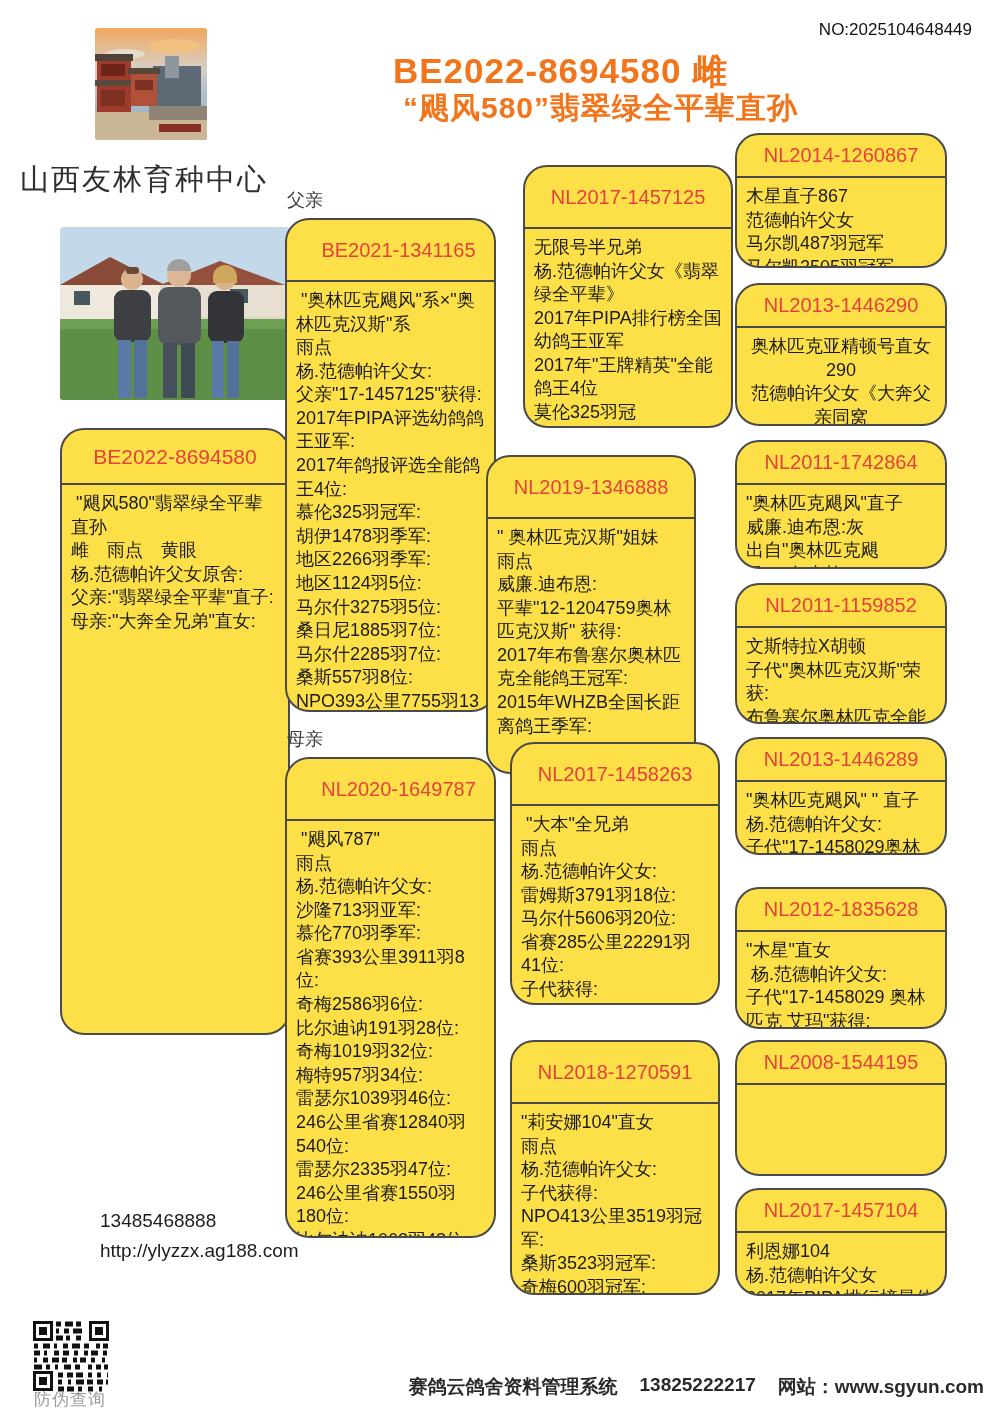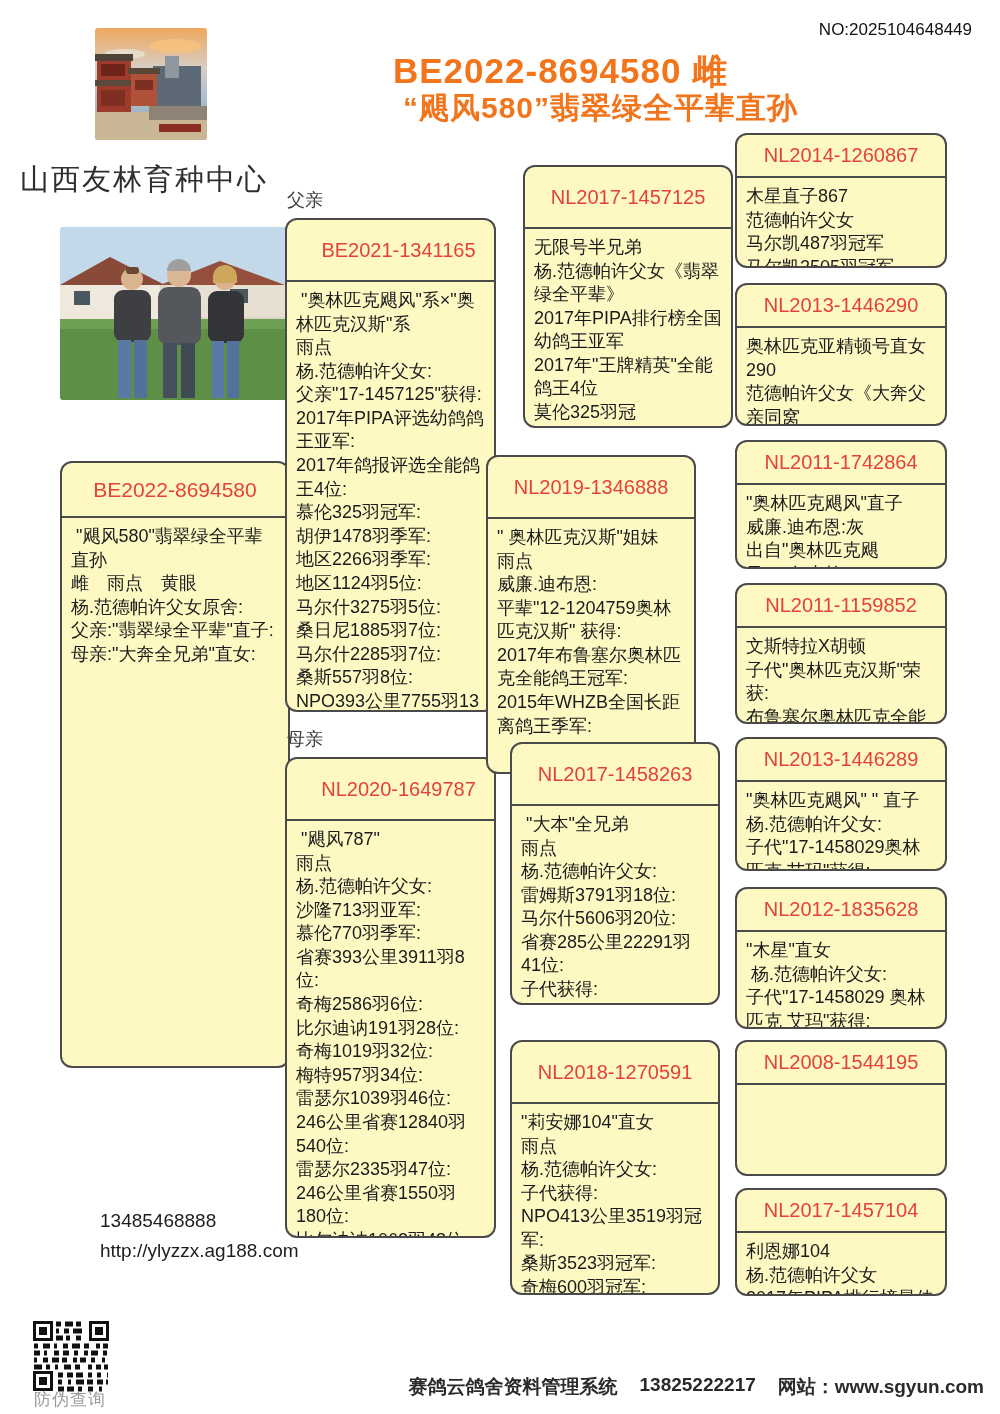--- a/index.html
+++ b/index.html
@@ -6,21 +6,21 @@
   .canvas{
     position:relative;width:1000px;height:1414px;background:#ffffff;
     font-family:"Liberation Sans","DejaVu Sans",sans-serif;color:#1e1e1e;overflow:hidden;
   }
   .no-number{position:absolute;top:20px;right:28px;font-size:17px;color:#111;}
   .title1{position:absolute;left:393px;top:48px;font-size:35px;font-weight:bold;color:#f2751c;letter-spacing:1px;}
   .title2{position:absolute;left:403px;top:88px;font-size:30px;font-weight:bold;color:#f2751c;letter-spacing:1px;}
   .center-name{position:absolute;left:20px;top:160px;font-size:29px;color:#2f2f2f;letter-spacing:2px;}
   .photo{position:absolute;border-radius:3px;overflow:hidden;}
   .gen-label{position:absolute;font-size:18px;color:#3c3c3c;}
-  .pbox{position:absolute;background:#fef9c3;border:2px solid #4a4a4a;border-radius:12px;overflow:hidden;box-sizing:border-box;}
+  .pbox{position:absolute;background:#fde047;border:2px solid #4a4a4a;border-radius:24px;overflow:hidden;box-sizing:border-box;}
   .pbox-head{display:flex;align-items:center;justify-content:center;border-bottom:2px solid #4a4a4a;
     color:#e5413c;font-size:20px;box-sizing:border-box;}
   .head-subject{height:55px;font-size:21px;}
   .head-parent{height:62px;padding-left:16px;}
   .head-g2{height:62px;}
   .head-g3{height:43px;}
   .pbox-body{padding:7px 9px;font-size:18px;line-height:1.31;white-space:pre-wrap;color:#1b1b1b;}
   .contact-phone{position:absolute;left:100px;top:1210px;font-size:19px;color:#1d1d1d;}
   .contact-url{position:absolute;left:100px;top:1240px;font-size:19px;color:#1d1d1d;}
   .qr{position:absolute;left:32px;top:1320px;width:78px;height:72px;}
@@ -97,21 +97,21 @@
       <g>
         <circle cx="165" cy="52" r="11" fill="#dab28c"></circle>
           <path d="M153,50 a12,12 0 0,1 24,0 l0,6 -24,0 z" fill="#cfa75c"></path>
         <rect x="148" y="64" width="36" height="52" rx="9" fill="#323438"></rect>
         <rect x="152" y="114" width="12" height="57" fill="#5b79a6"></rect>
           <rect x="167" y="114" width="12" height="57" fill="#54719c"></rect>
       </g>
     </svg>
   </div>
 
-  <div class="pbox" style="left:60px;top:428px;width:230px;height:607px;margin-top:33px;">
+  <div class="pbox" style="left:60px;top:428px;width:230px;height:607px;">
     <div class="pbox-head head-subject">BE2022-8694580</div>
     <div class="pbox-body"> "飓风580"翡翠绿全平辈直孙
 雌　雨点　黄眼
 杨.范德帕许父女原舍:
 父亲:"翡翠绿全平辈"直子:
 母亲:"大奔全兄弟"直女:</div>
   </div>
 
   <div class="gen-label" style="left:287px;top:188px;">父亲</div>
   <div class="pbox" style="left:285px;top:218px;width:211px;height:494px;">
@@ -199,38 +199,38 @@
 奇梅1492羽冠军:</div>
   </div>
 
   <div class="pbox" style="left:735px;top:133px;width:212px;height:135px;">
     <div class="pbox-head head-g3">NL2014-1260867</div>
     <div class="pbox-body">木星直子867
 范德帕许父女
 马尔凯487羽冠军
 马尔凯2505羽冠军</div>
   </div>
-  <div class="pbox" style="left:735px;top:283px;width:212px;height:143px;">
+  <div class="pbox" style="left:735px;top:283px;width:212px;height:143px;text-align:center;">
     <div class="pbox-head head-g3">NL2013-1446290</div>
     <div class="pbox-body">奥林匹克亚精顿号直女290
 范德帕许父女《大奔父亲同窝</div>
   </div>
   <div class="pbox" style="left:735px;top:440px;width:212px;height:129px;">
     <div class="pbox-head head-g3">NL2011-1742864</div>
     <div class="pbox-body">"奥林匹克飓风"直子
 威廉.迪布恩:灰
 出自"奥林匹克飓风"X"灰火焰"</div>
   </div>
   <div class="pbox" style="left:735px;top:583px;width:212px;height:141px;">
     <div class="pbox-head head-g3">NL2011-1159852</div>
     <div class="pbox-body">文斯特拉X胡顿
 子代"奥林匹克汉斯"荣获:
 布鲁塞尔奥林匹克全能冠</div>
   </div>
-  <div class="pbox" style="left:735px;top:737px;width:212px;height:134px;">
+  <div class="pbox" style="left:735px;top:737px;width:212px;height:118px;">
     <div class="pbox-head head-g3">NL2013-1446289</div>
     <div class="pbox-body">"奥林匹克飓风" " 直子
 杨.范德帕许父女:
 子代"17-1458029奥林匹克 艾玛"获得:</div>
   </div>
   <div class="pbox" style="left:735px;top:887px;width:212px;height:142px;">
     <div class="pbox-head head-g3">NL2012-1835628</div>
     <div class="pbox-body">"木星"直女
  杨.范德帕许父女:
 子代"17-1458029 奥林匹克 艾玛"获得:</div>

